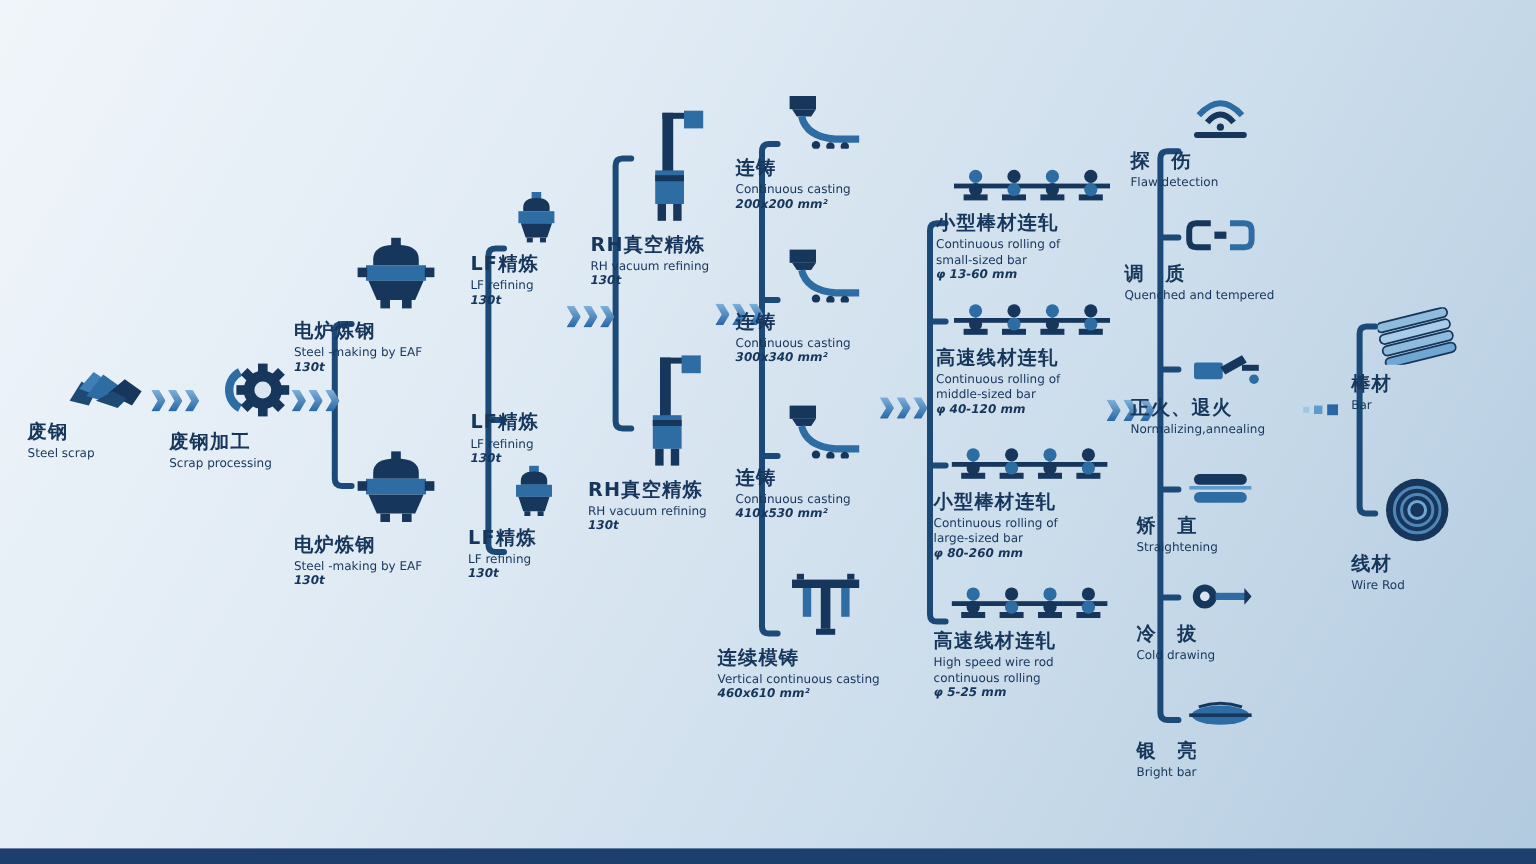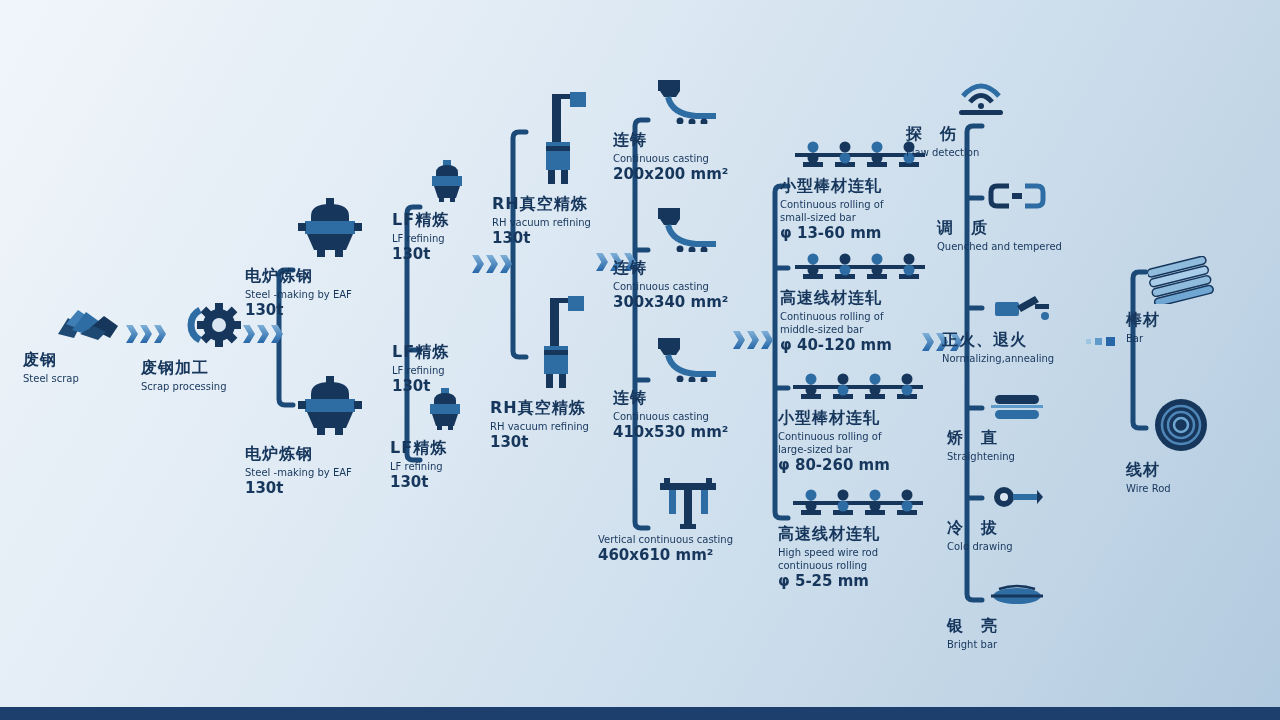--- a/index.html
+++ b/index.html
@@ -7,21 +7,21 @@
     position:relative;width:1280px;height:720px;overflow:hidden;
     background:linear-gradient(120deg,#f0f5fa 0%,#e2ecf5 30%,#c9dbea 70%,#b2cadf 100%);
     font-family:"DejaVu Sans","Liberation Sans",sans-serif;
     color:#16365c;
   }
   #connectors{position:absolute;left:0;top:0;pointer-events:none;}
   .node{position:absolute;transform:translateX(-50%);text-align:left;color:#16365c;}
   .node .icon{display:flex;justify-content:center;}
   .zh{font-size:16px;font-weight:bold;letter-spacing:1px;margin-top:6px;white-space:nowrap;}
   .en{font-size:10px;font-weight:400;margin-top:2px;white-space:nowrap;}
-  .cap{font-size:15px;font-weight:bold;margin-top:1px;white-space:nowrap;}
+  .cap{font-size:10px;font-weight:bold;margin-top:1px;white-space:nowrap;font-style:italic;}
   .arrows{position:absolute;display:flex;gap:2px;align-items:center;}
   .chev{width:12px;height:18px;background:linear-gradient(180deg,#7fb0d8,#2767a8);
     clip-path:polygon(0 0,55% 0,100% 50%,55% 100%,0 100%,45% 50%);}
   .dashes{position:absolute;display:flex;gap:4px;align-items:center;}
   .dash1{width:5px;height:5px;background:#9fc6e3;}
   .dash2{width:7px;height:7px;background:#5e9aca;}
   .dash3{width:9px;height:9px;background:#2767a8;}
   #footer-bar{position:absolute;left:0;bottom:0;width:100%;height:13px;background:#1c3f6e;}
 </style>
 </head>
@@ -270,20 +270,21 @@
         <svg width="64" height="54" viewBox="0 0 64 54">
       <rect x="8" y="0" width="6" height="5" fill="#16365c"></rect>
       <rect x="50" y="0" width="6" height="5" fill="#16365c"></rect>
       <rect x="4" y="5" width="56" height="7" fill="#16365c"></rect>
       <rect x="13" y="12" width="7" height="24" fill="#2e6da4"></rect>
       <rect x="28" y="12" width="8" height="34" fill="#16365c"></rect>
       <rect x="45" y="12" width="7" height="24" fill="#2e6da4"></rect>
       <rect x="24" y="46" width="16" height="5" fill="#16365c"></rect>
     </svg>
       </div>
+    <div class="zh">连续模铸</div>
     <div class="en">Vertical continuous casting</div>
     <div class="cap">460x610 mm²</div>
   </div>
 
   <div class="node" style="left:860px;top:138px;width:160px">
     <div class="icon">
         <svg width="130" height="32" viewBox="0 0 130 32">
       <rect x="0" y="15" width="130" height="4" fill="#16365c"></rect>
       <rect x="8" y="24" width="20" height="5" fill="#16365c"></rect>
           <circle cx="18" cy="9" r="5.5" fill="#2e6da4"></circle>
@@ -370,21 +371,21 @@
           <circle cx="114" cy="9" r="5.5" fill="#16365c"></circle>
           <circle cx="114" cy="20" r="5.5" fill="#2e6da4"></circle>
     </svg>
       </div>
     <div class="zh">高速线材连轧</div>
     <div class="en">High speed wire rod</div>
     <div class="en">continuous rolling</div>
     <div class="cap">φ 5-25 mm</div>
   </div>
 
-  <div class="node" style="left:981px;top:76px;width:150px">
+  <div class="node" style="left:1017px;top:76px;width:150px">
     <div class="icon">
         <svg width="52" height="42" viewBox="0 0 52 42">
       <path d="M 8 20 Q 26 0 44 20" stroke="#2e6da4" stroke-width="5" fill="none"></path>
       <path d="M 15 26 Q 26 13 37 26" stroke="#16365c" stroke-width="5" fill="none"></path>
       <circle cx="26" cy="30" r="3" fill="#16365c"></circle>
       <rect x="4" y="34" width="44" height="5" rx="2.5" fill="#16365c"></rect>
     </svg>
       </div>
     <div class="zh">探　伤</div>
     <div class="en">Flaw detection</div>

